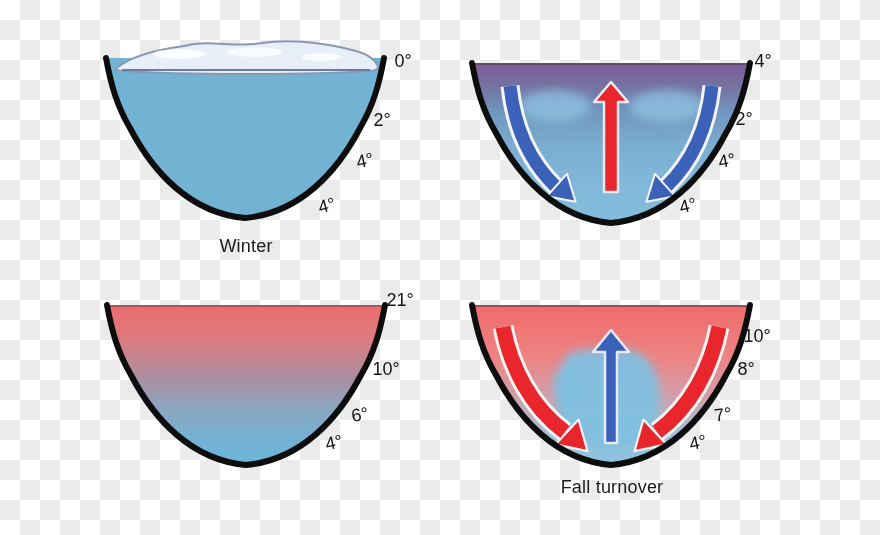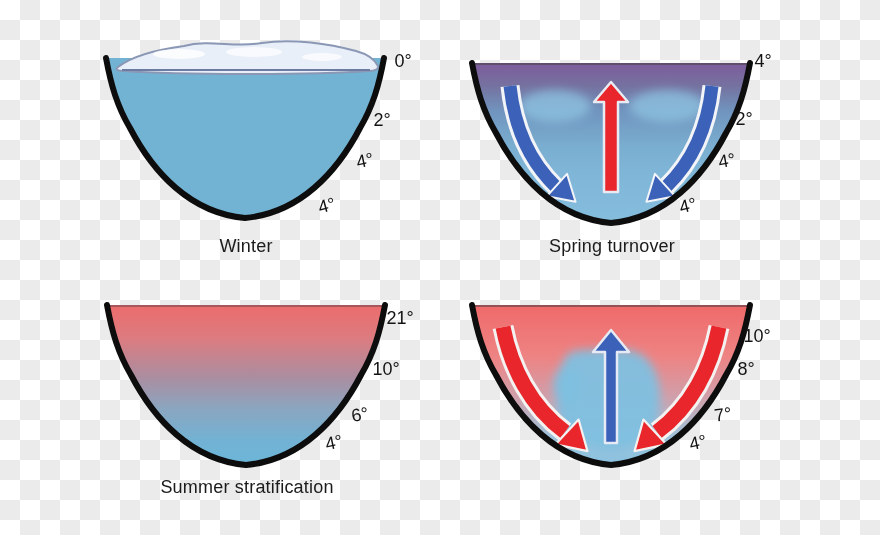--- a/index.html
+++ b/index.html
@@ -130,27 +130,26 @@
   <span class="temp" style="left:403px;top:61px;">0°</span>
   <span class="temp" style="left:382px;top:120px;">2°</span>
   <span class="temp" style="left:365px;top:161px;--r:-12deg;">4°</span>
   <span class="temp" style="left:327px;top:206px;--r:-15deg;">4°</span>
 
   <span class="temp" style="left:763px;top:61px;">4°</span>
   <span class="temp" style="left:744px;top:119px;">2°</span>
   <span class="temp" style="left:727px;top:161px;--r:-10deg;">4°</span>
   <span class="temp" style="left:688px;top:206px;--r:-14deg;">4°</span>
 
-  <span class="temp" style="left:400px;top:318px;">21°</span>
+  <span class="temp" style="left:400px;top:300px;">21°</span>
   <span class="temp" style="left:386px;top:369px;">10°</span>
   <span class="temp" style="left:360px;top:415px;--r:-10deg;">6°</span>
   <span class="temp" style="left:334px;top:443px;--r:-12deg;">4°</span>
 
   <span class="temp" style="left:757px;top:336px;">10°</span>
   <span class="temp" style="left:746px;top:369px;">8°</span>
   <span class="temp" style="left:723px;top:415px;--r:-8deg;">7°</span>
   <span class="temp" style="left:698px;top:443px;--r:-12deg;">4°</span>
 
   <div class="caption" style="left:246px;top:246px;">Winter</div>
-  <div class="caption" style="left:612px;top:246px;">Spring turnover</div>
-  <div class="caption" style="left:247px;top:487px;">Summer stratification</div>
+  <div class="caption" style="left:612px;top:487px;">Fall turnover</div>
 
 </div>
 
 </body></html>

